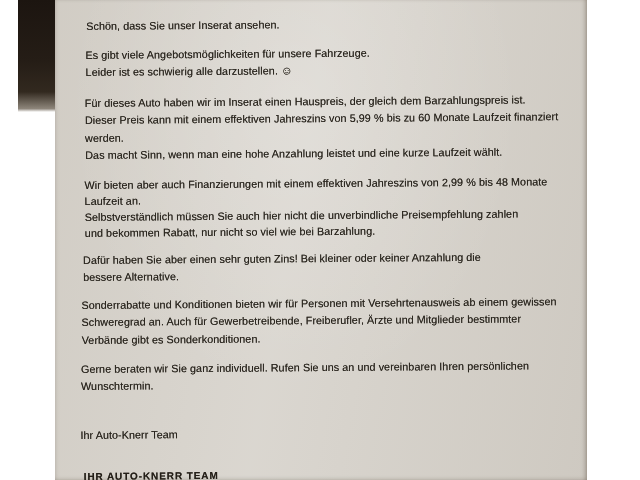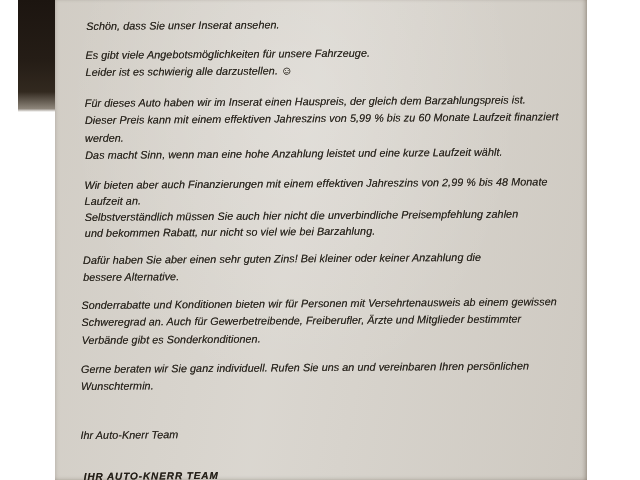--- a/index.html
+++ b/index.html
@@ -2,21 +2,21 @@
 <html><head>
 <meta charset="utf-8">
 <style>
   html, body { margin: 0; padding: 0; }
   body {
     width: 640px; height: 480px;
     position: relative; overflow: hidden;
     background: #ffffff;
     font-family: "Liberation Sans", sans-serif;
   }
-  .photo-frame { position: absolute; inset: 0; font-style: italic; }
+  .photo-frame { position: absolute; inset: 0; }
   .dark-edge {
     position: absolute; left: 18px; top: 0; width: 39px; height: 112px;
     background: linear-gradient(180deg, #1c1510 0%, #251d16 55%, #32291f 82%, #8d857a 97%, #ffffff 100%);
   }
   .paper {
     position: absolute; left: 55px; top: 0; width: 532px; height: 480px;
     background-color: #d8d4cd;
     background-image:
       radial-gradient(ellipse at 45% 22%, rgba(255,255,255,0.20) 0%, rgba(255,255,255,0) 55%),
       linear-gradient(100deg, rgba(150,140,124,0.10) 0%, rgba(255,255,255,0.06) 45%, rgba(145,135,120,0.14) 100%);

